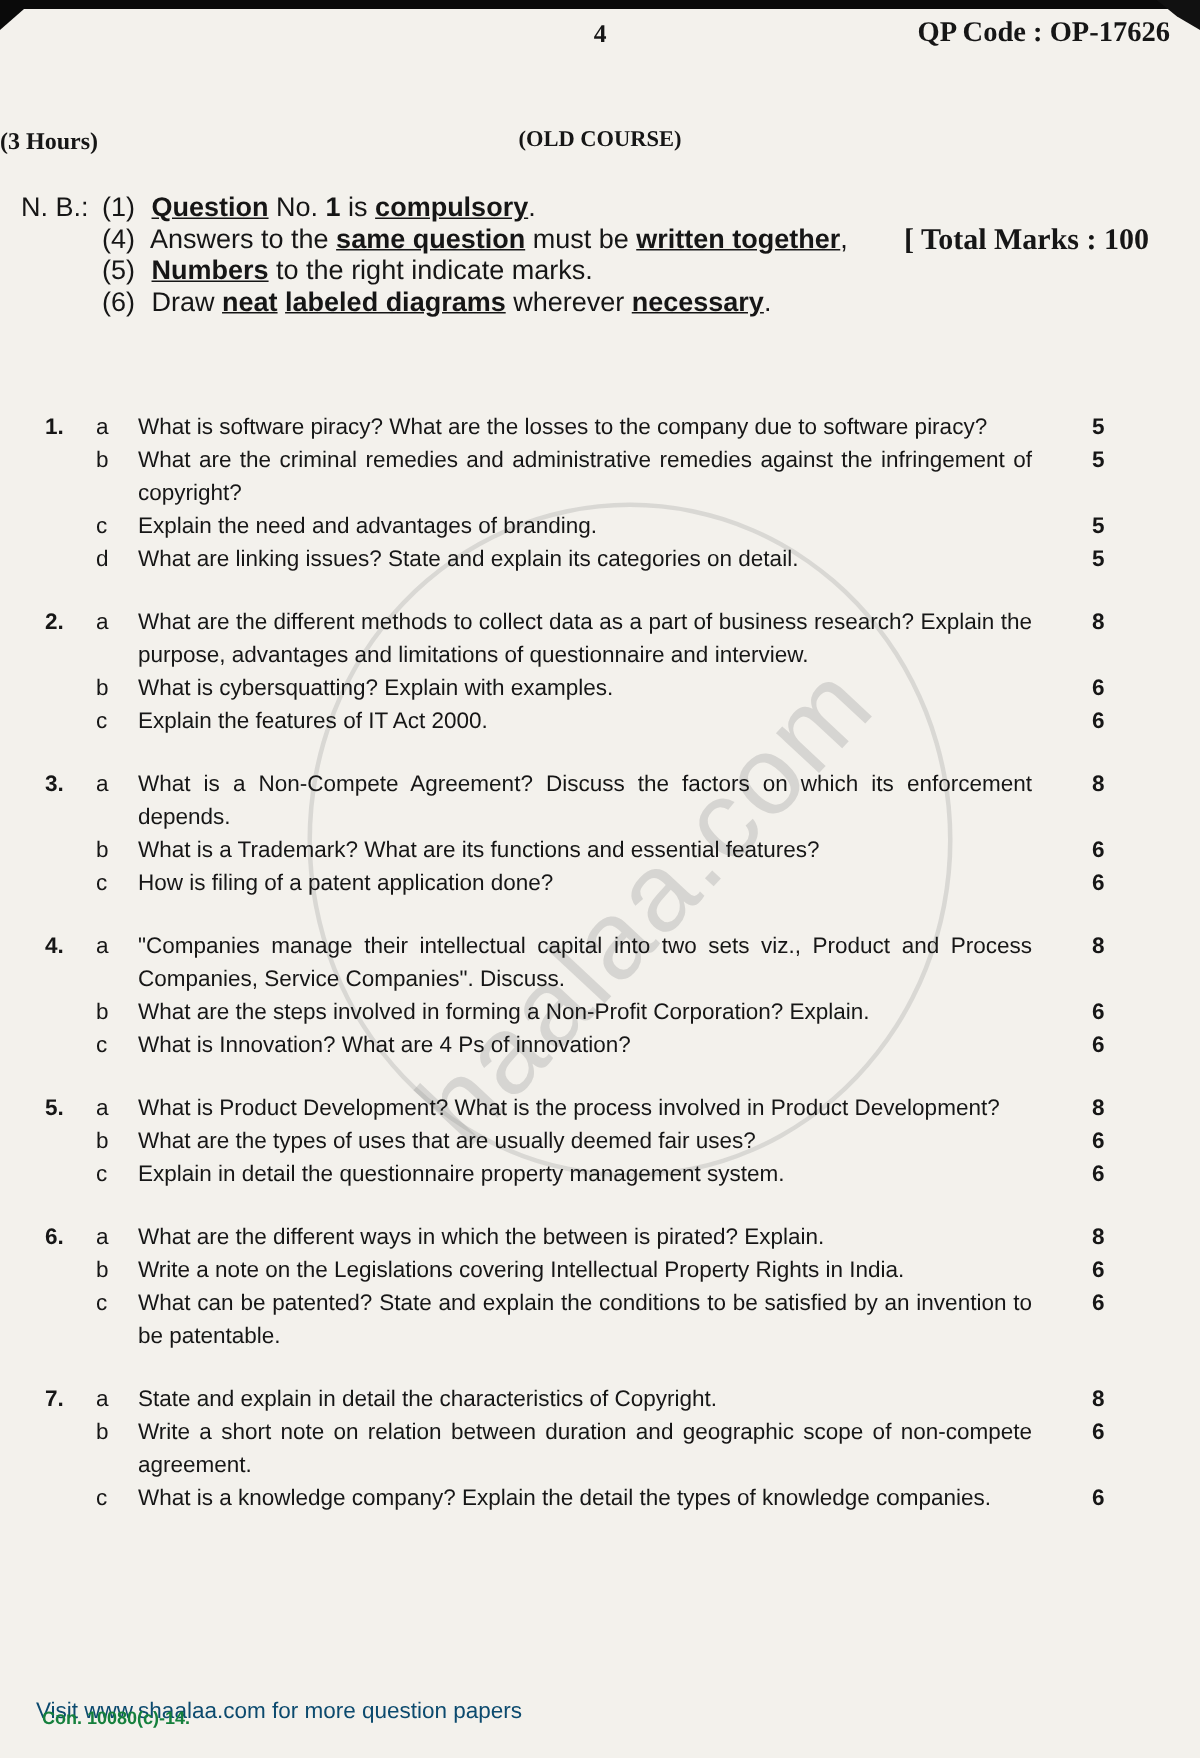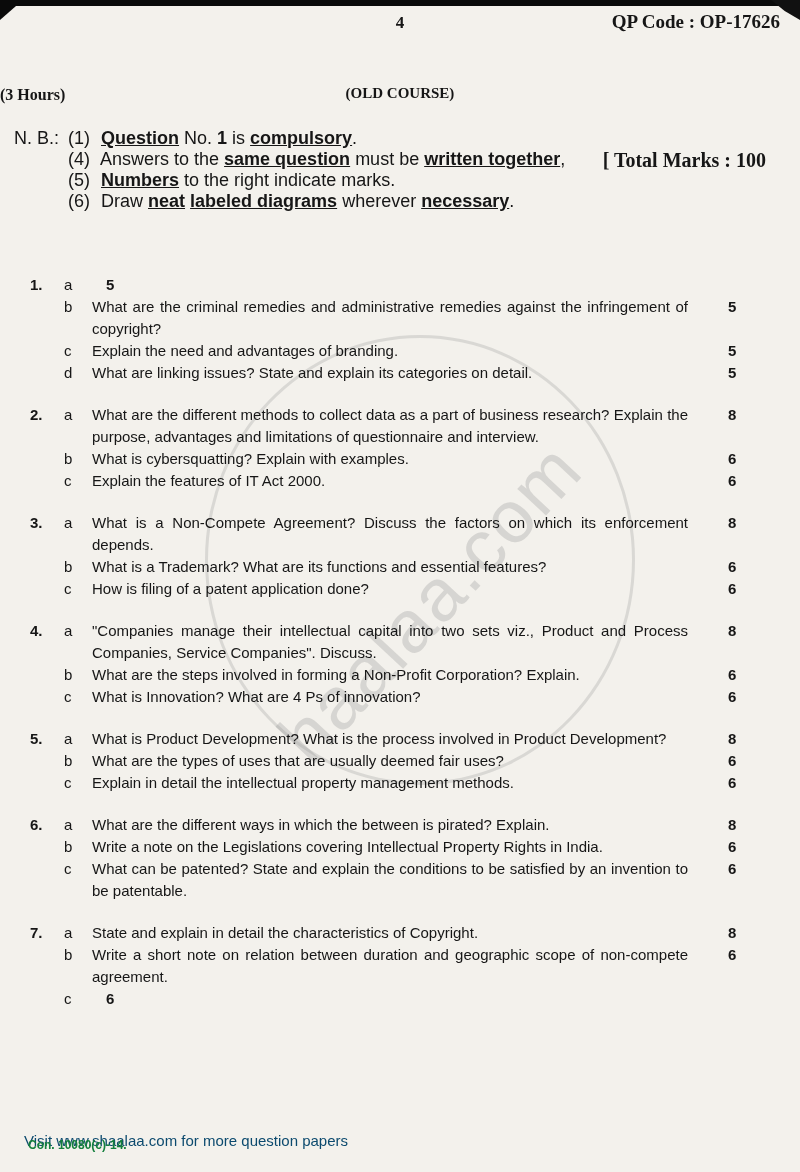--- a/index.html
+++ b/index.html
@@ -83,20 +83,21 @@
       <div class="nb-item"><span class="nb-num">(5)</span> <span class="u b">Numbers</span><span> to the right indicate marks.</span></div>
       <div class="nb-item"><span class="nb-num">(6)</span> <span>Draw </span><span class="u b">neat</span><span> </span><span class="u b">labeled diagrams</span><span> wherever </span><span class="u b">necessary</span><span>.</span></div>
     </div>
 </div>
 
 <div class="questions">
     <div class="q-block">
       <div class="q-row">
         <div class="q-num">1.</div>
         <div class="q-letter">a</div>
+        <div class="q-text">What is software piracy? What are the losses to the company due to software piracy?</div>
         <div class="q-marks">5</div>
       </div>
       <div class="q-row">
         <div class="q-num"></div>
         <div class="q-letter">b</div>
         <div class="q-text">What are the criminal remedies and administrative remedies against the infringement of copyright?</div>
         <div class="q-marks">5</div>
       </div>
       <div class="q-row">
         <div class="q-num"></div>
@@ -180,21 +181,21 @@
       </div>
       <div class="q-row">
         <div class="q-num"></div>
         <div class="q-letter">b</div>
         <div class="q-text">What are the types of uses that are usually deemed fair uses?</div>
         <div class="q-marks">6</div>
       </div>
       <div class="q-row">
         <div class="q-num"></div>
         <div class="q-letter">c</div>
-        <div class="q-text">Explain in detail the intellectual property management methods.</div>
+        <div class="q-text">Explain in detail the questionnaire property management system.</div>
         <div class="q-marks">6</div>
       </div>
     </div>
     <div class="q-block">
       <div class="q-row">
         <div class="q-num">6.</div>
         <div class="q-letter">a</div>
         <div class="q-text">What are the different ways in which the between is pirated? Explain.</div>
         <div class="q-marks">8</div>
       </div>
@@ -220,19 +221,20 @@
       </div>
       <div class="q-row">
         <div class="q-num"></div>
         <div class="q-letter">b</div>
         <div class="q-text">Write a short note on relation between duration and geographic scope of non-compete agreement.</div>
         <div class="q-marks">6</div>
       </div>
       <div class="q-row">
         <div class="q-num"></div>
         <div class="q-letter">c</div>
+        <div class="q-text">What is a knowledge company? Explain the detail the types of knowledge companies.</div>
         <div class="q-marks">6</div>
       </div>
     </div>
   </div>
 
 <div class="footer-visit">Visit www.shaalaa.com for more question papers</div>
 <div class="footer-con">Con. 10080(c)-14.</div>
 
 </body></html>

